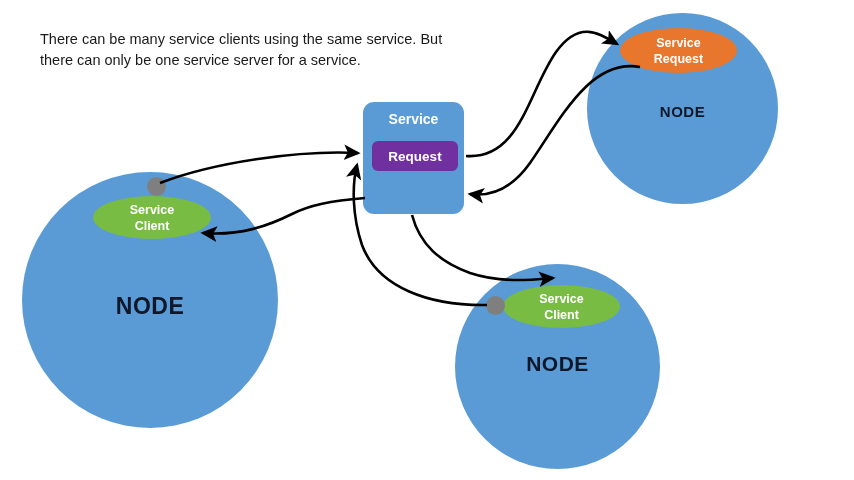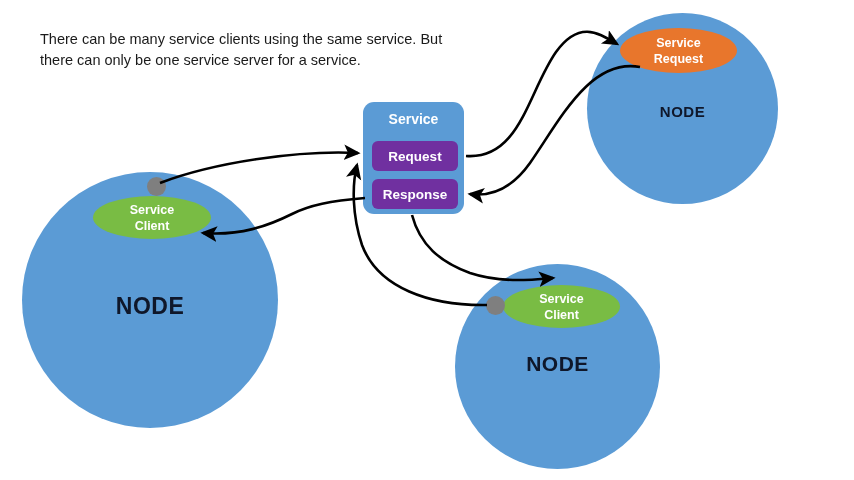--- a/index.html
+++ b/index.html
@@ -149,21 +149,20 @@
   </div>
   <div class="role client" style="left:503px; top:285px; width:117px; height:43px; font-size:12.5px;">
     <span>Service</span>
     <span>Client</span>
   </div>
   <div class="dot" style="left:486px; top:296px;"></div>
 
   <div class="service-box">
     <div class="service-title">Service</div>
     <div class="msg-box request">Request</div>
-    <div class="msg-box response">Response</div>
   </div>
 
   <svg id="arrows" viewBox="0 0 854 480">
     <defs>
       <marker id="ah" markerWidth="7" markerHeight="7" refX="5.4" refY="3" orient="auto">
         <path d="M0,0 L6.4,3 L0,6 L1.5,3 Z" fill="#000000"></path>
       </marker>
     </defs>
     <g fill="none" stroke="#000000" stroke-width="2.6" marker-end="url(#ah)">
 

